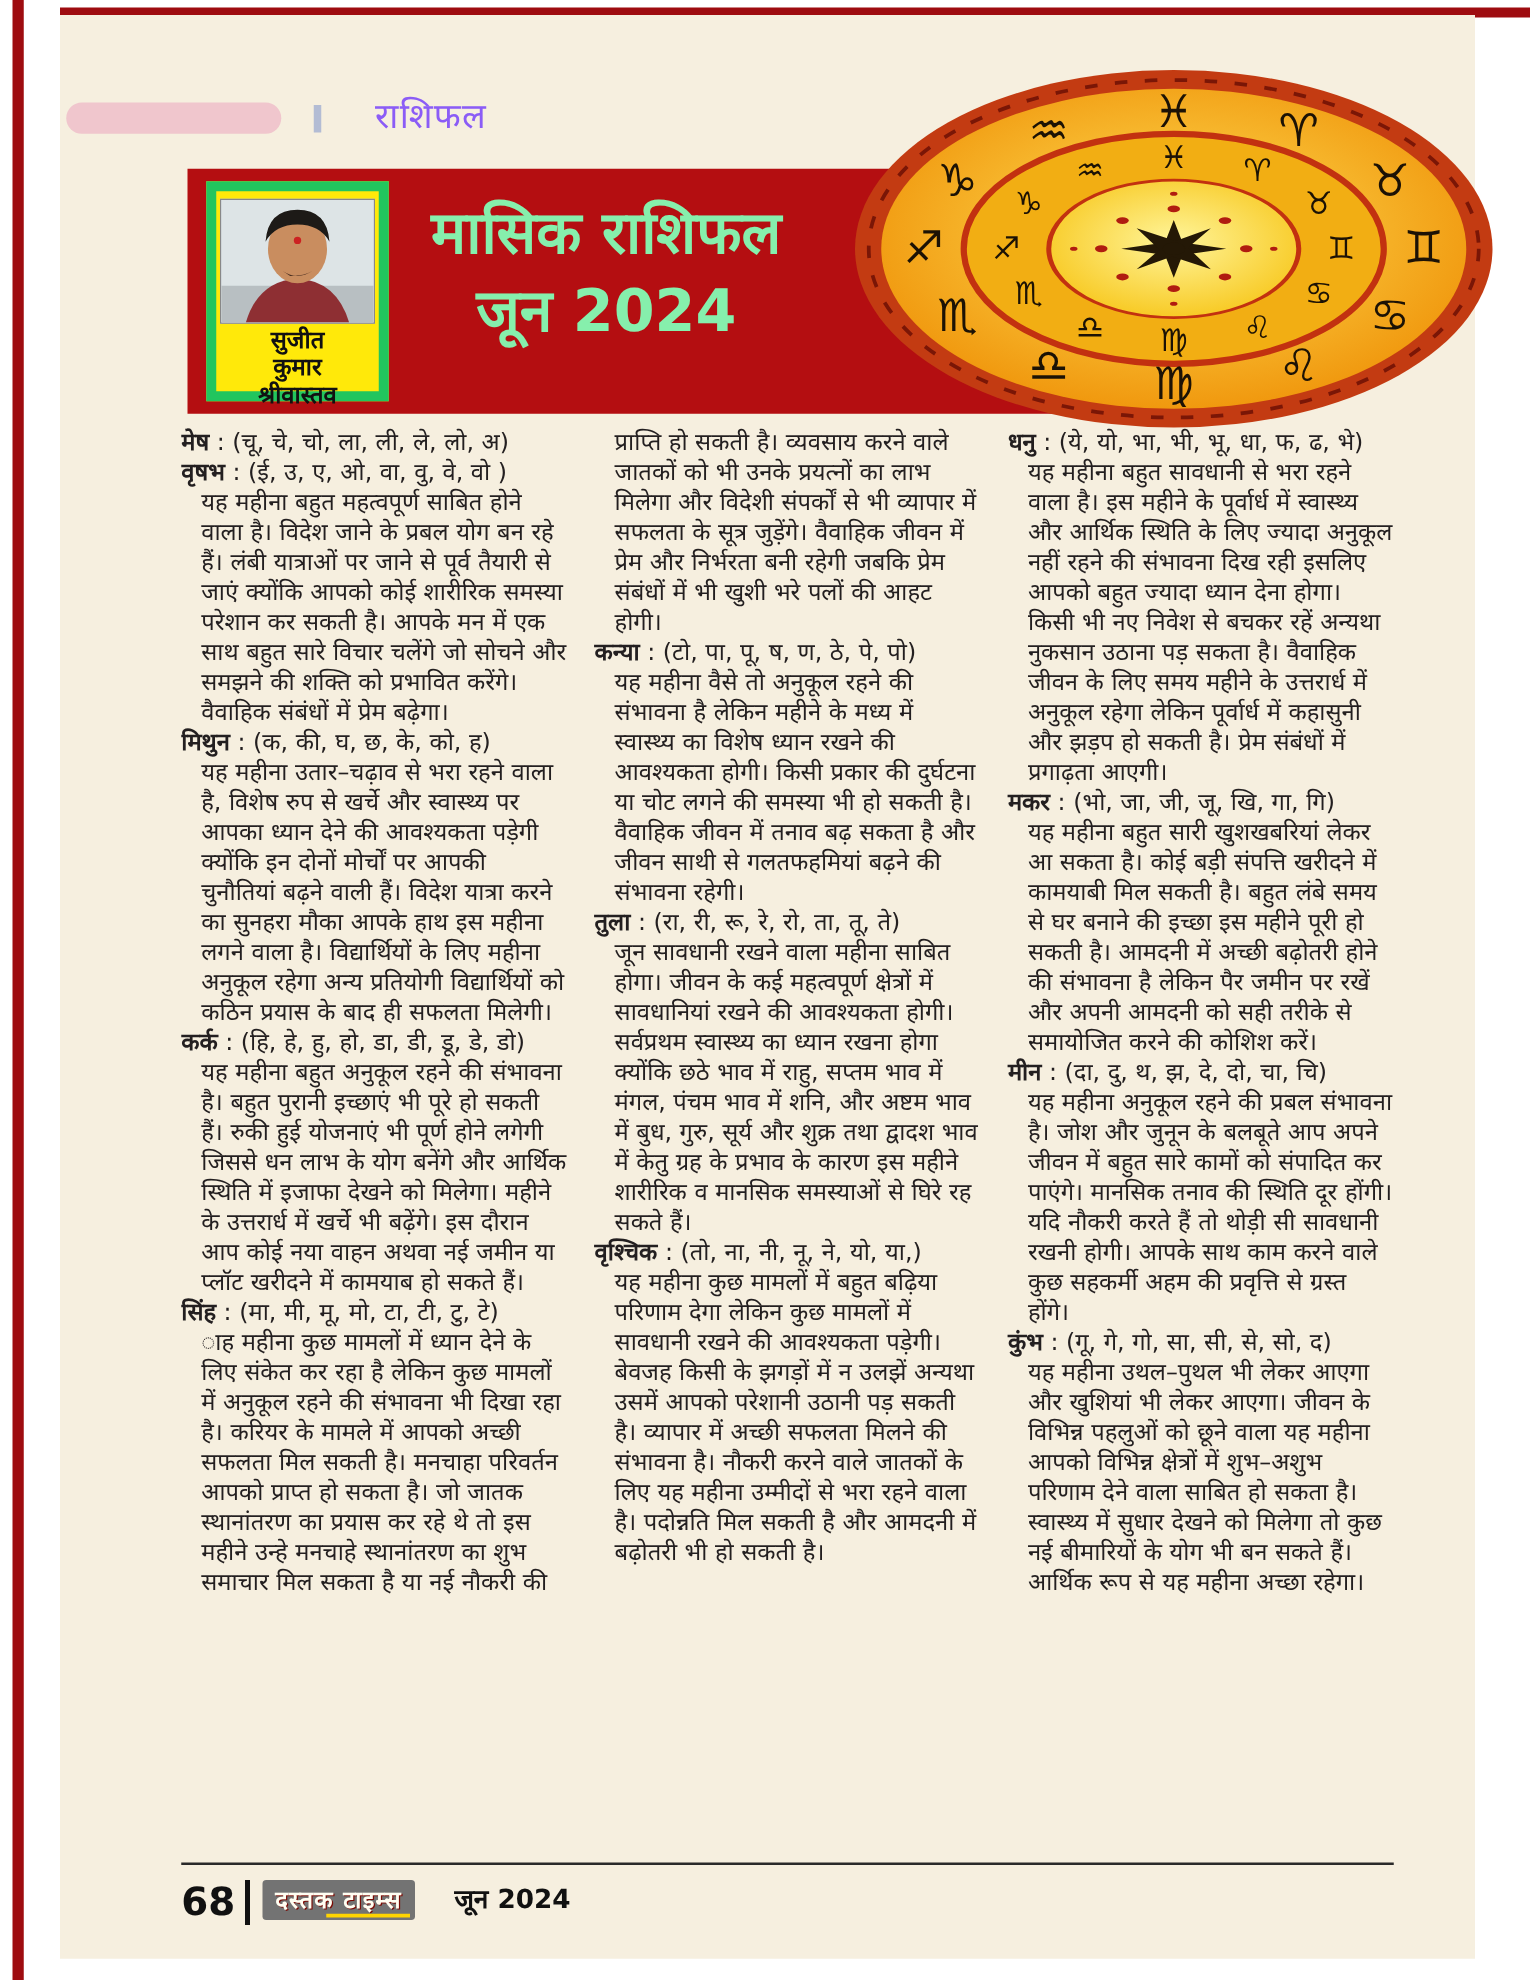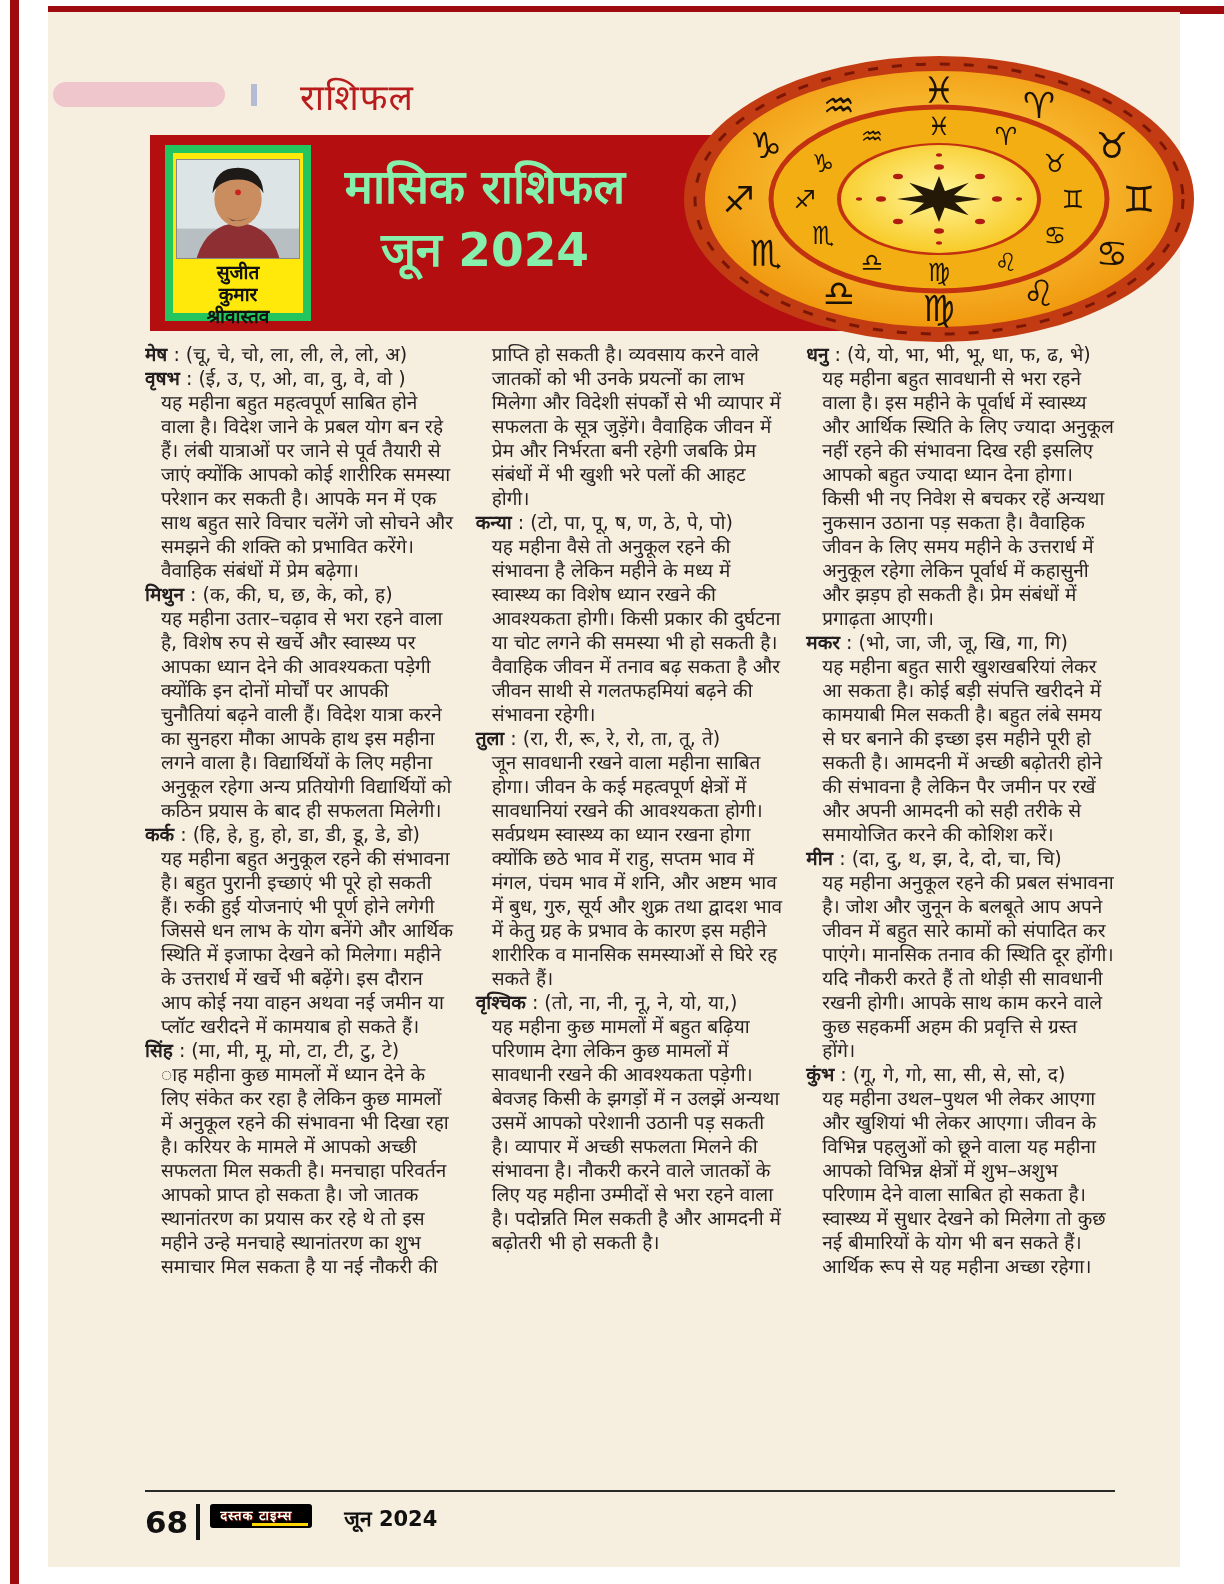--- a/index.html
+++ b/index.html
@@ -10,21 +10,21 @@
   .edge-left { position:absolute; left:10px; top:0; width:9px; height:1584px; background:#9e0c10; }
   .edge-top  { position:absolute; left:48px; top:6px; width:1176px; height:8px; background:#9e0c10; }
 
   .page { position:absolute; left:48px; top:12px; width:1132px; height:1555px;
     background:#f6efdf; overflow:visible; }
 
   
   .hdr-pill { position:absolute; left:5px; top:70px; width:172px; height:25px;
     background:#f0c6cd; border-radius:13px; }
   .hdr-tick { position:absolute; left:203px; top:72px; width:6px; height:22px; background:#b3bcd4; }
-  .hdr-label { position:absolute; left:252px; top:60px; font-size:36px; color:#b91c1c; letter-spacing:1px; }
+  .hdr-label { position:absolute; left:252px; top:60px; font-size:28px; color:#8b5cf6; letter-spacing:1px; }
 
   
   .banner { position:absolute; left:102px; top:123px; width:880px; height:196px; background:#b40e11; }
   .author-card { position:absolute; left:15px; top:10px; width:146px; height:176px;
     background:#ffe90a; border:8px solid #22c55e; text-align:center; }
   .author-photo { display:block; margin:6px auto 2px auto; width:124px; height:100px;
     border:1px solid #888; background:#cfd8dc; }
   .author-name { font-size:19px; line-height:22px; color:#111; font-weight:bold; }
   .banner-title { position:absolute; left:165px; top:22px; width:340px; text-align:center;
     color:#86efac; font-weight:bold; }
@@ -41,22 +41,22 @@
     font-size:19px; line-height:24px; }
   .entry-head { font-size:19px; padding-left:16px; text-indent:-16px; break-after:avoid; }
   .entry-head .sign { font-weight:bold; }
   .entry-body { padding-left:16px; }
 
   
   .foot-rule { position:absolute; left:97px; top:1478px; width:970px; height:2px; background:#2a2a2a; }
   .footer { position:absolute; left:97px; top:1492px; height:40px; display:flex; align-items:flex-start; }
   .page-num { font-size:31px; font-weight:bold; color:#111; }
   .foot-bar { width:4px; height:36px; background:#111; margin:0 10px 0 8px; }
-  .logo { background:#000000; color:#fffef2; font-weight:bold; font-size:13px;
-    padding:2px 20px 4px 10px; border-radius:3px; position:relative; letter-spacing:1px;
+  .logo { background:#737373; color:#fffef2; font-weight:bold; font-size:19px;
+    padding:2px 10px 4px 10px; border-radius:3px; position:relative; letter-spacing:1px;
     text-shadow:1px 1px 0 #7a0c06; }
   .logo::after { content:""; position:absolute; right:4px; bottom:2px; width:55%; height:3px; background:#ffd400; }
   .foot-date { font-size:21px; font-weight:bold; margin-left:32px; color:#111; }
 </style>
 </head>
 <body>
 
 <div class="root">
   <div class="edge-left"></div>
   <div class="edge-top"></div>

